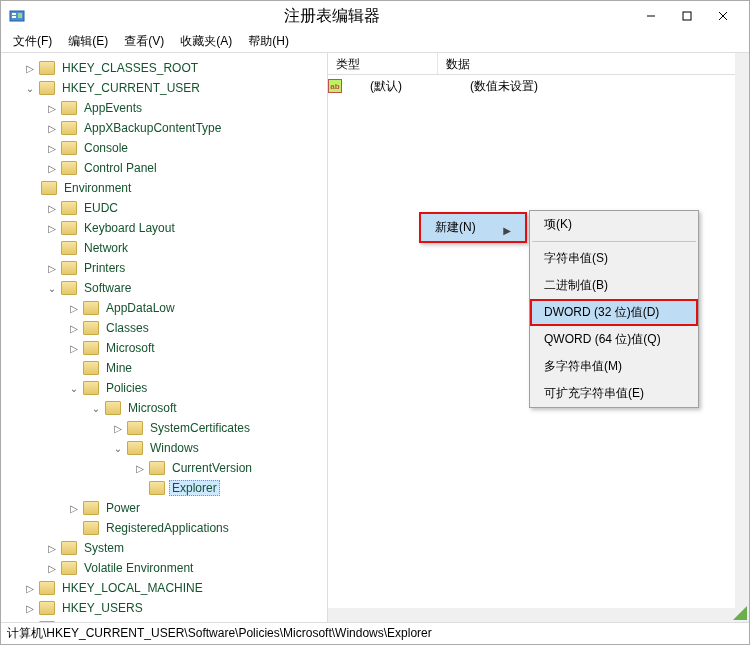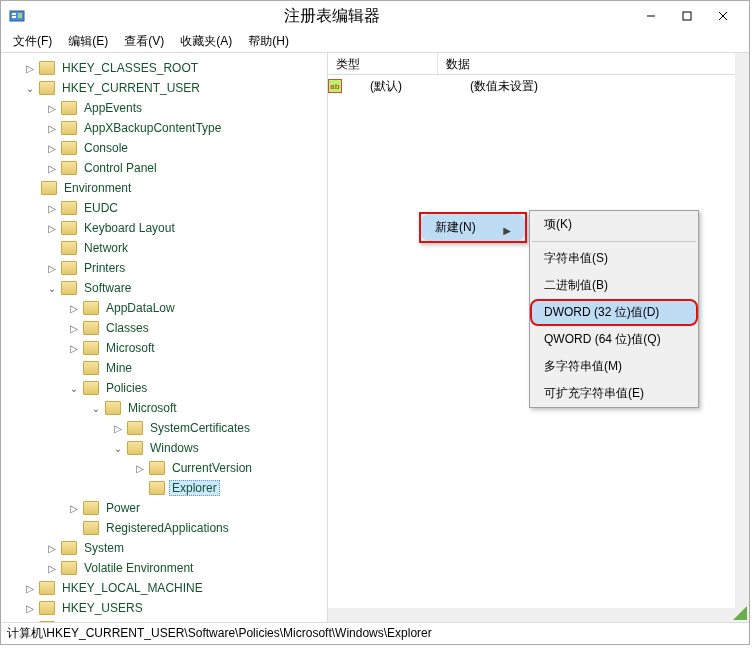--- a/index.html
+++ b/index.html
@@ -20,21 +20,21 @@
 .node-label { font-size: 12px; color: #14532d; padding: 1px 3px; }
 .node-label.selected { background: #cde8ff; border: 1px dotted #5a9bd5; padding: 0 2px; }
 .list-pane { flex: 1; display: flex; flex-direction: column; }
 .list-header { display: flex; height: 22px; border-bottom: 1px solid #ddd; }
 .list-header-col { padding: 3px 8px; border-right: 1px solid #e5e5e5; font-size: 12px; }
 .list-row { display: flex; height: 22px; align-items: center; }
 .list-cell { padding: 2px 8px; font-size: 12px; margin-left: 16px; }
 .row-icon { width: 14px; height: 14px; background: #bef264; border: 1px solid #c0504d; margin-right: 4px; display: flex; align-items: center; justify-content: center; color: #c0504d; font-size: 8px; font-weight: bold; }
 .statusbar { height: 22px; border-top: 1px solid #ddd; padding: 3px 6px; font-size: 12px; display: flex; align-items: center; }
 .context-menu { position: absolute; background: #f0f0f0; border: 1px solid #a0a0a0; box-shadow: 2px 2px 4px rgba(0,0,0,0.25); }
-.ctx-item { padding: 5px 14px; font-size: 12px; cursor: default; white-space: nowrap; display: flex; align-items: flex-end; border-radius: 8px; }
+.ctx-item { padding: 5px 14px; font-size: 12px; cursor: default; white-space: nowrap; display: flex; align-items: flex-end; }
 .ctx-item.highlighted { background: #bfdcf5; }
 .ctx-sep { height: 1px; background: #c5c5c5; margin: 3px 2px; }
 .red-border { border: 2px solid #e01010; }
 .arrow-right { margin-left: auto; padding-left: 20px; color: #444; font-size: 10px; }
 .scroll-triangle { position: absolute; bottom: 2px; right: 2px; width: 0; height: 0; border-left: 14px solid transparent; border-bottom: 14px solid #6bae4d; }
 .vtrack { position:absolute; right:0; top:0; bottom:0; width:14px; background:#f0f0f0;}
 .htrack { position:absolute; left:0; right:0; bottom:0; height:14px; background:#f0f0f0;}
 </style>
 </head>
 <body>

